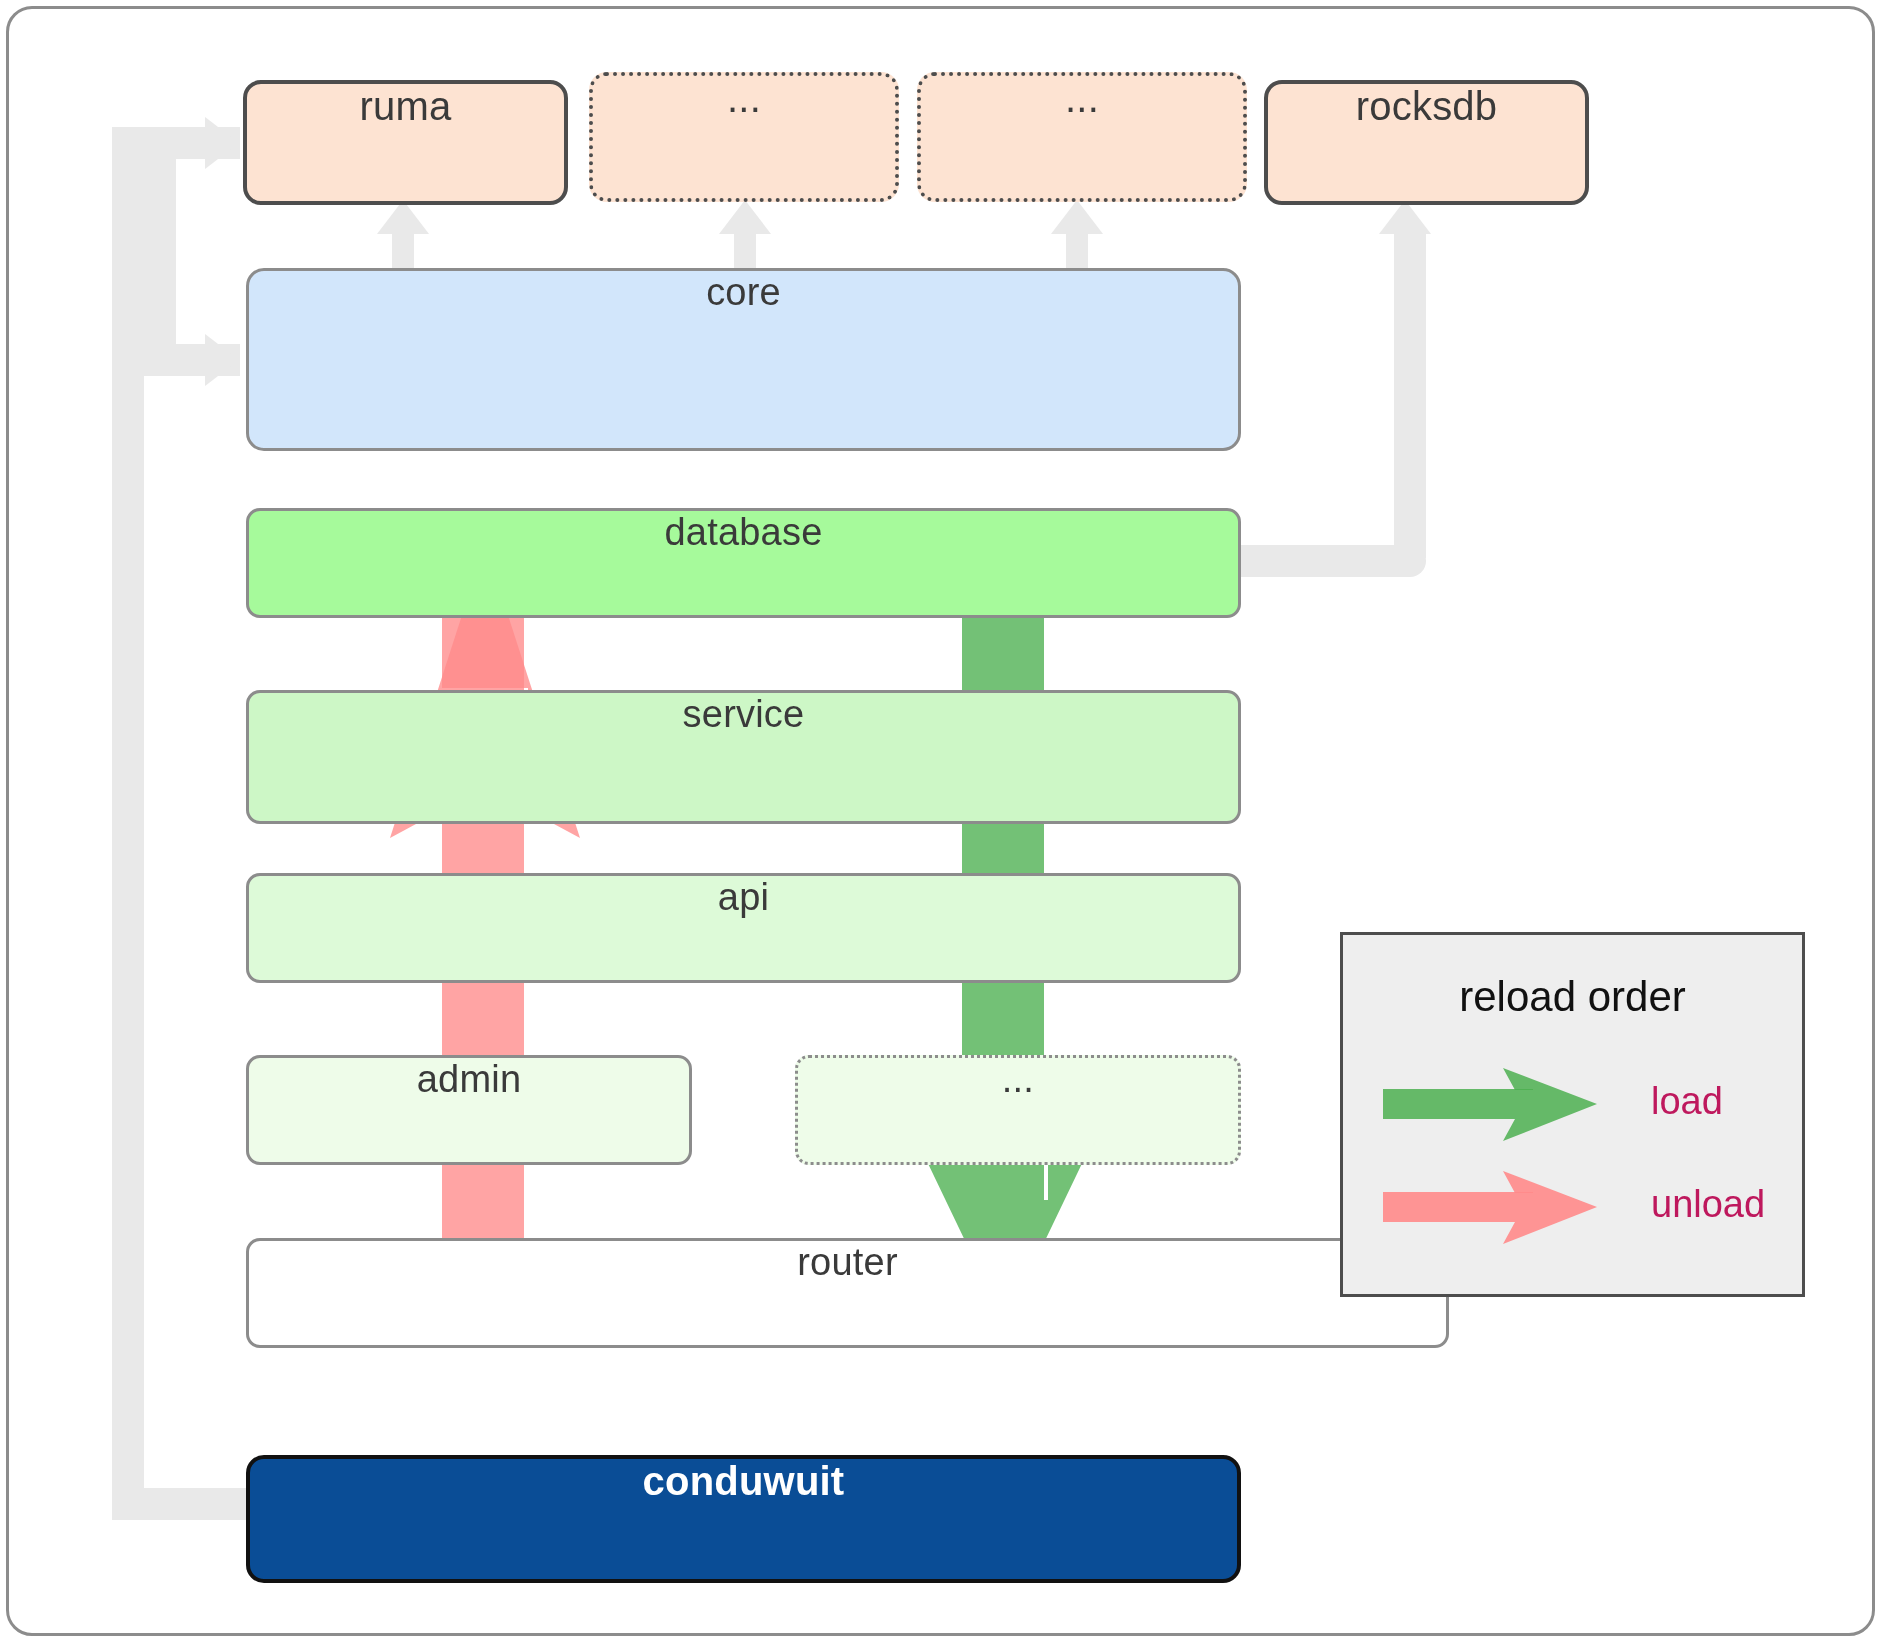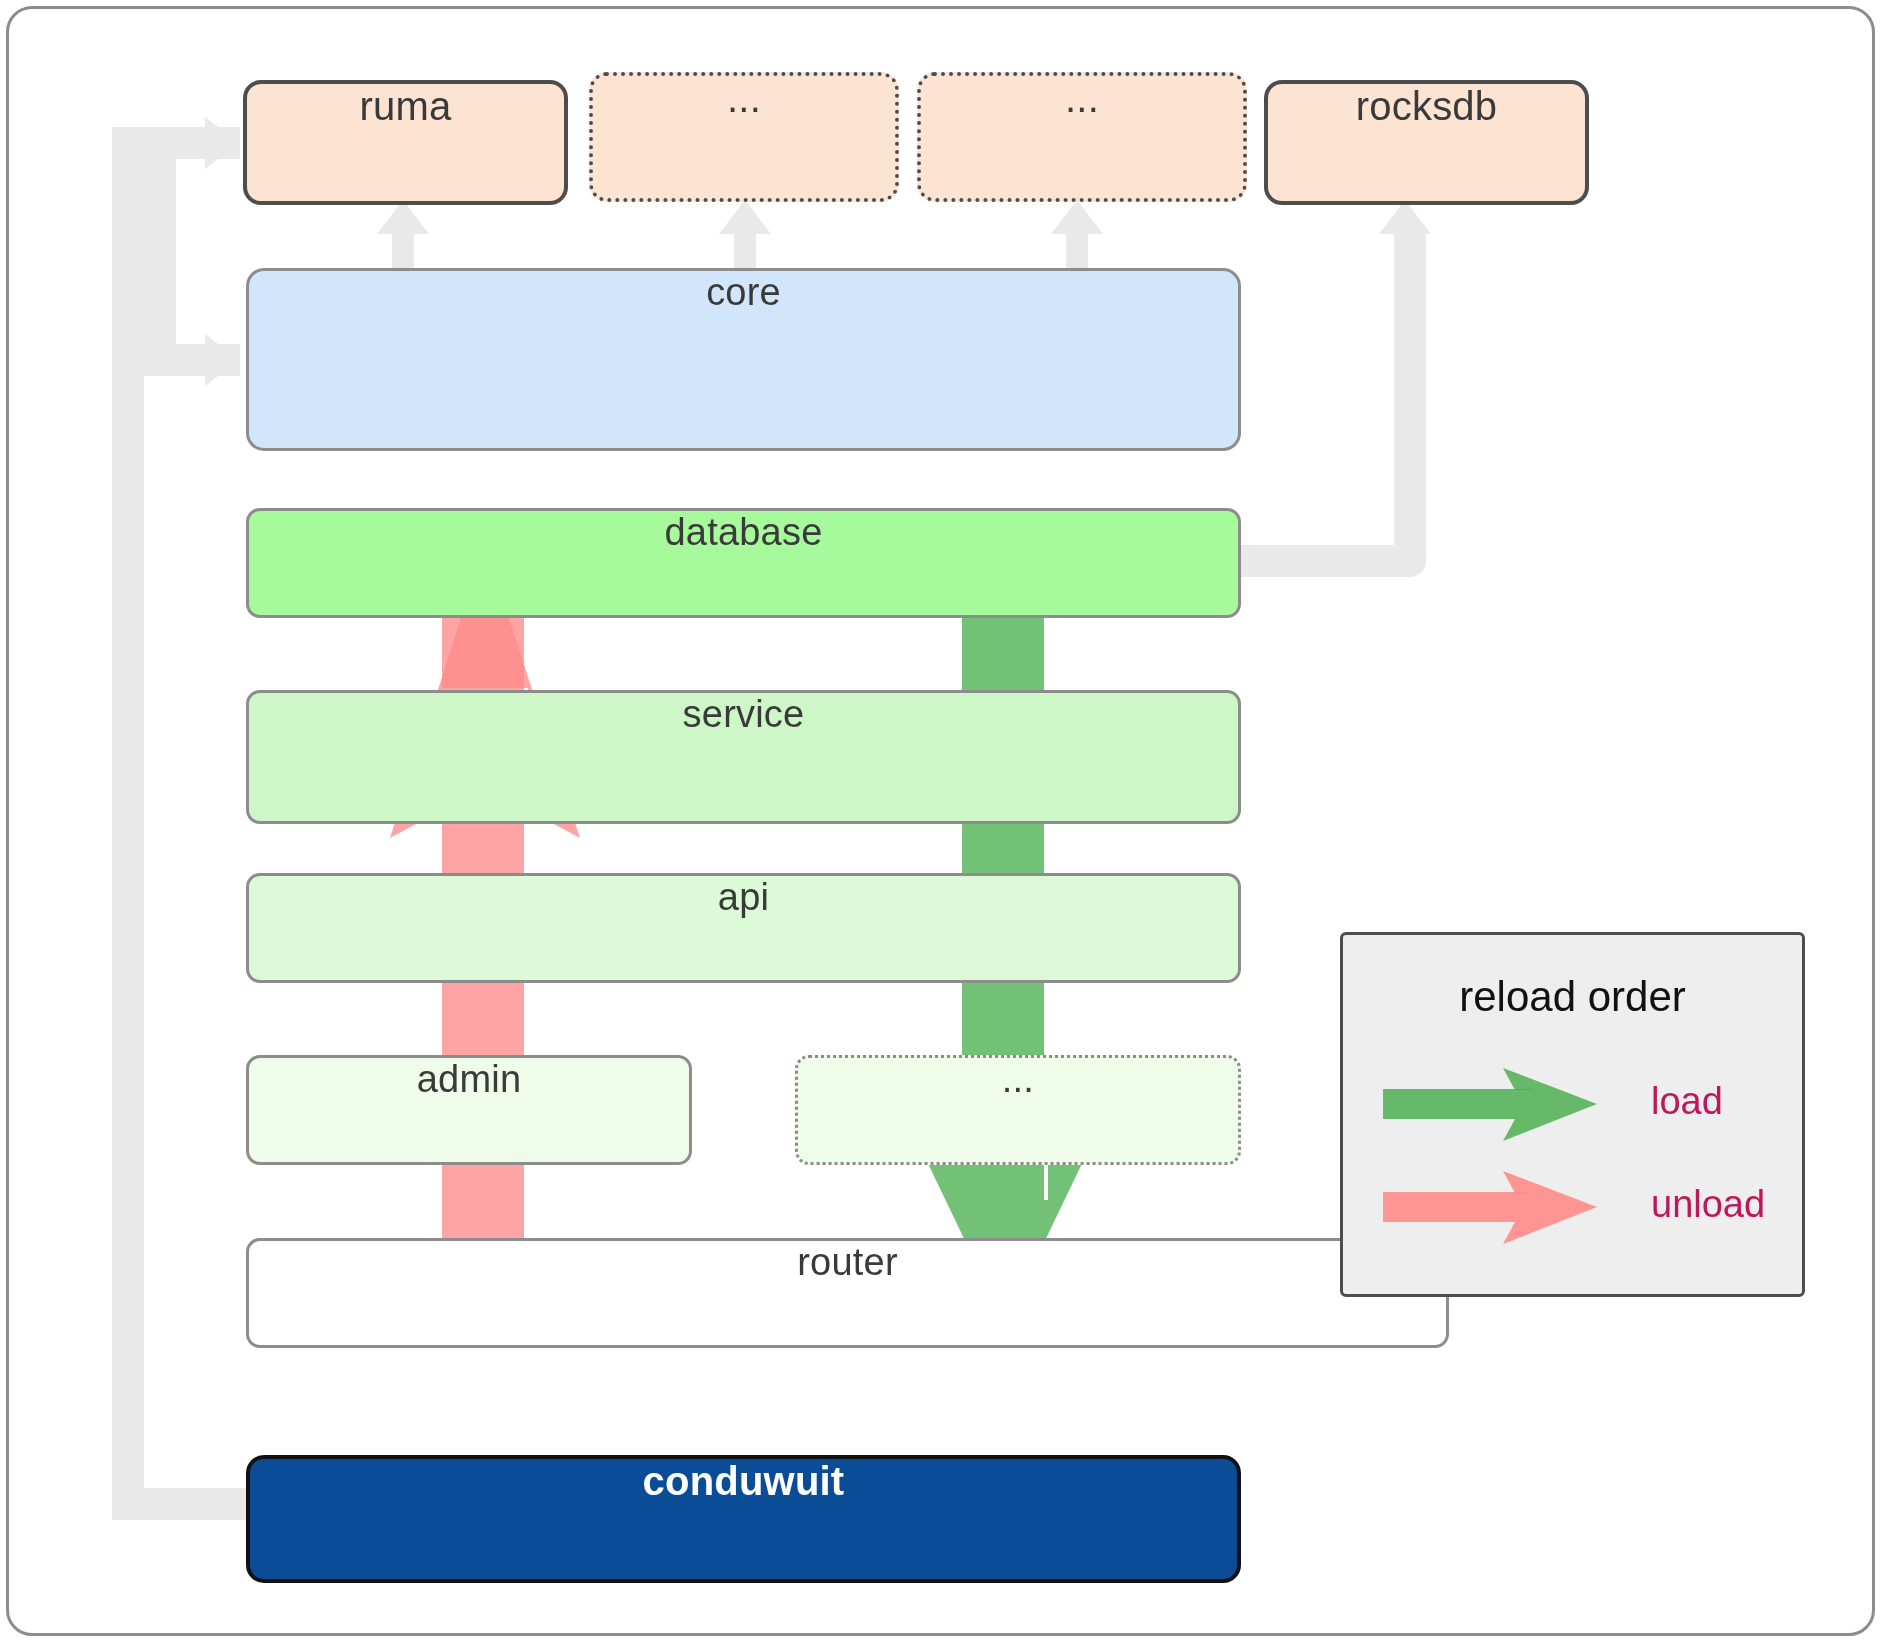--- a/index.html
+++ b/index.html
@@ -199,21 +199,21 @@
 
   <div class="flow" style="left:900px;top:560px;">
     <svg width="210" height="770" viewBox="0 0 210 770">
 
       <rect x="62" y="0" width="82" height="640" fill="#4caf50" opacity="0.78"></rect>
 
       <polygon points="105,764 10,566 62,596 62,640 148,640 148,596 200,566" fill="#4caf50" opacity="0.78"></polygon>
     </svg>
   </div>
 
-  <div class="legend" style="left:1340px;top:932px;width:465px;height:365px;border-radius:6px;">
+  <div class="legend" style="left:1340px;top:932px;width:465px;height:365px;">
 
     <div class="legend-title">reload order</div>
 
     <div class="legend-row" style="top:128px;">
       <svg width="220" height="80" viewBox="0 0 220 80">
         <rect x="0" y="26" width="150" height="30" fill="#4caf50" opacity="0.85"></rect>
         <polygon points="214,41 120,5 132,27 150,27 150,56 132,56 120,78" fill="#4caf50" opacity="0.85"></polygon>
       </svg>
     </div>
     <div class="legend-label" style="left:308px;top:145px;">load</div>

